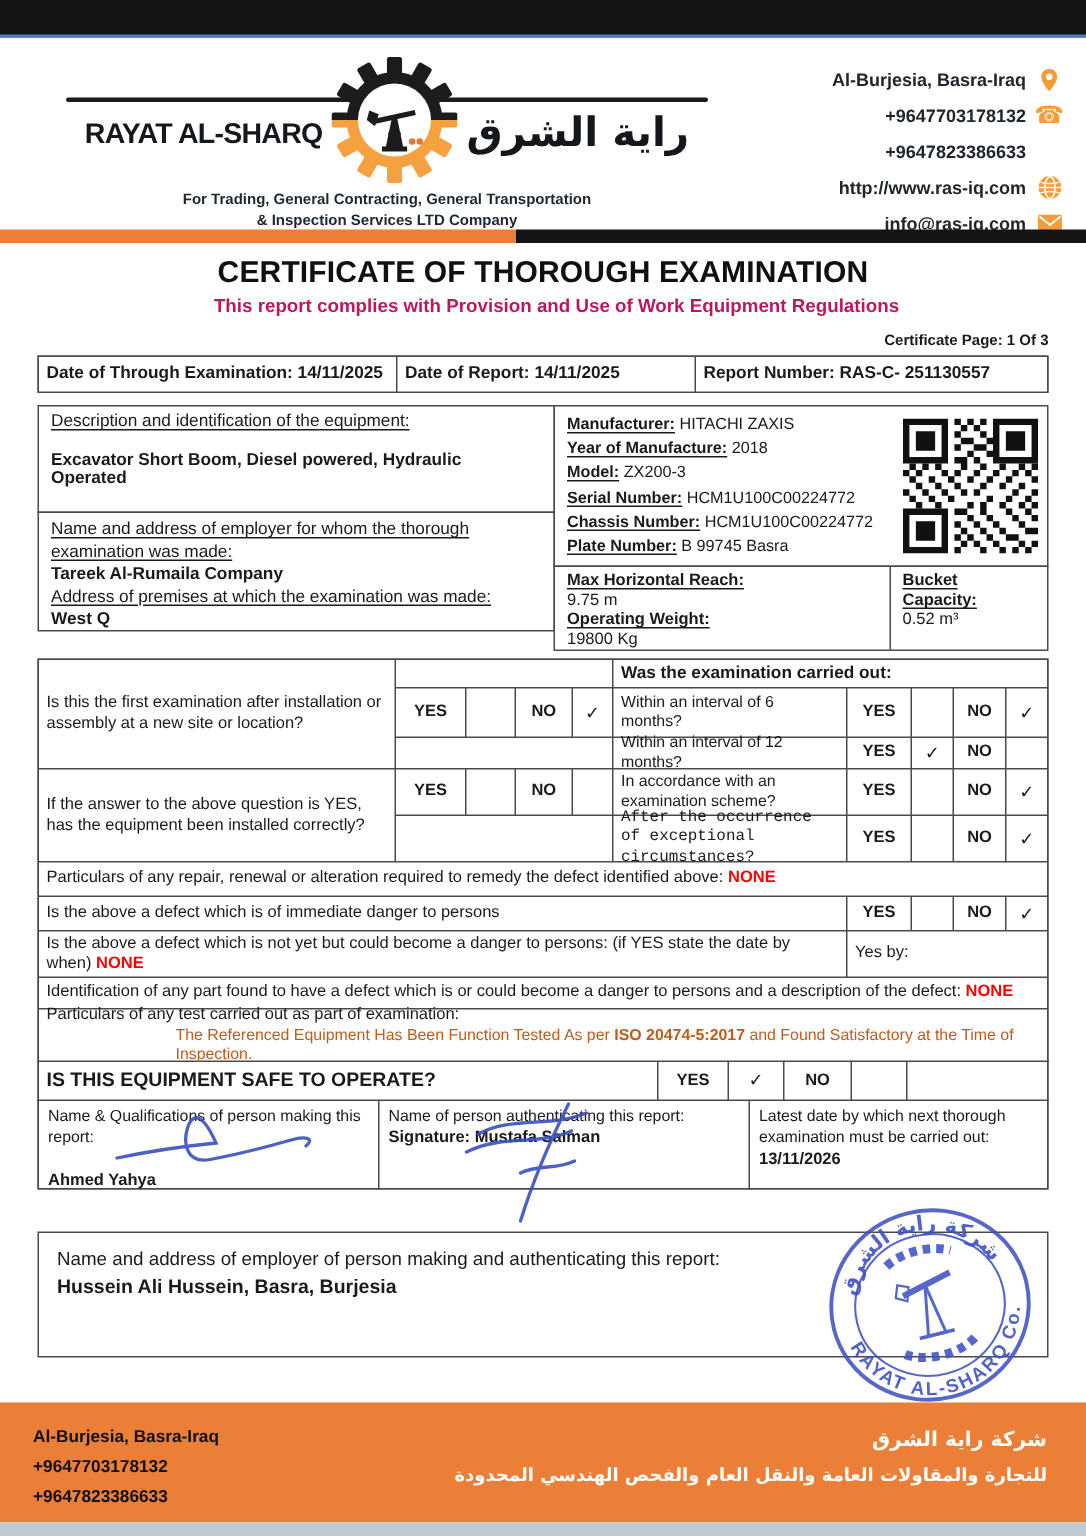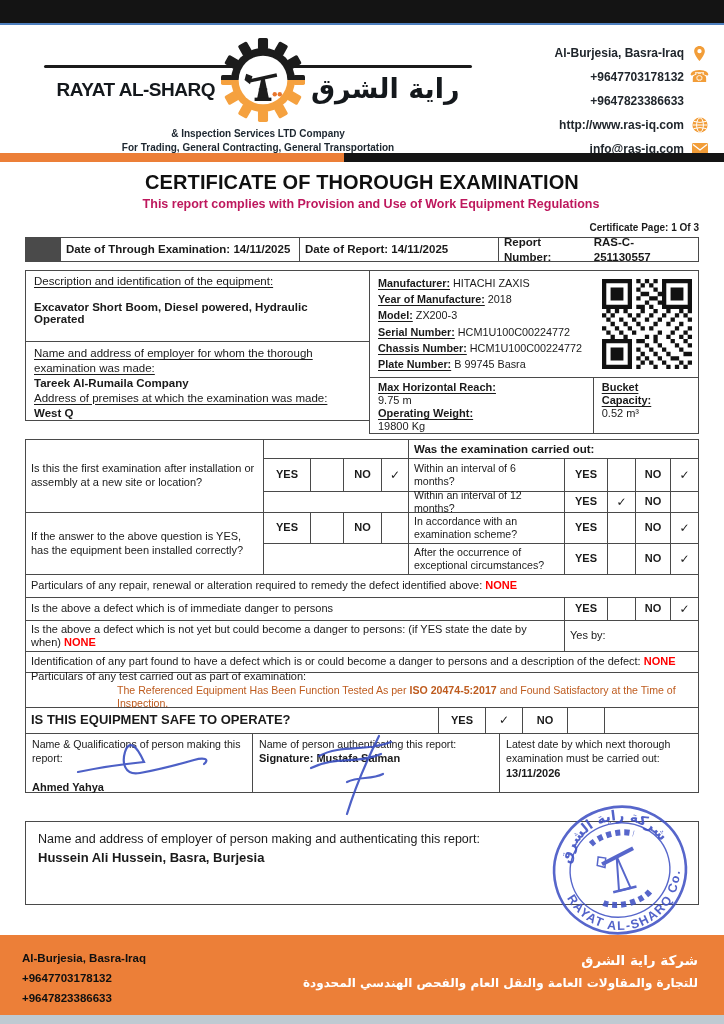--- a/index.html
+++ b/index.html
@@ -41,21 +41,21 @@
   
   .tbl { display:grid; gap:1px; background:#4a4a4a; border:1px solid #4a4a4a; }
   .tbl > div { background:#fff; }
   .c { display:flex; align-items:center; padding:1px 5px; font-size:11px; line-height:1.25; }
   .cc { justify-content:center; text-align:center; padding:1px 2px; }
   .b { font-weight:700; }
   .red { color:#FF0000; font-weight:700; }
   .chk { font-family:"DejaVu Sans", sans-serif; font-size:12px; }
   .u { text-decoration:underline; text-underline-offset:2px; }
 
-  .dates { grid-template-columns:238px 198px 1fr; grid-template-rows:23px; margin-top:4px;padding-left:35px; }
+  .dates { grid-template-columns:238px 198px 1fr; grid-template-rows:23px; margin-top:4px; }
   .dates .c { font-size:11.5px; font-weight:600; }
 
   
   .equip { display:flex; margin-top:8px; }
   .ebox { border:1px solid #4a4a4a; padding:4px 8px; font-size:11.5px; }
   .eq-left { width:345px; }
   .eq-right { flex:1; margin-left:-1px; }
   .boxA { height:72px; }
   .boxB { height:80px; margin-top:-1px; line-height:1.3; }
   .boxC { height:108px; display:flex; padding:4px 4px 4px 8px; }
@@ -160,22 +160,22 @@
               <path d="M30 42.5 L37.5 45.5 L34.5 55 L28 50 Z"></path>
               <rect x="40" y="71" width="20" height="4"></rect>
             </g>
             <circle cx="64" cy="67" r="2.6" fill="#E8762C"></circle>
             <circle cx="70" cy="67" r="2.6" fill="#E8762C"></circle>
           </svg>
         </div>
         <div class="logo-ar" dir="rtl">راية الشرق</div>
       </div>
       <div class="tagline">
+        <div>For Trading, General Contracting, General Transportation</div>
         <div>&amp; Inspection Services LTD Company</div>
-        <div>For Trading, General Contracting, General Transportation</div>
       </div>
     </div>
 
     <div class="contacts">
       <div class="contact-row">
         <span class="contact-text">Al-Burjesia, Basra-Iraq</span>
         <span class="contact-icon">
           <svg width="15" height="17" viewBox="0 0 16 17">
               <path fill="#F29D38" fill-rule="evenodd" d="M8 0.5 C4.6 0.5 2.3 3 2.3 6 C2.3 10 8 16.5 8 16.5 C8 16.5 13.7 10 13.7 6 C13.7 3 11.4 0.5 8 0.5 Z M8 8.3 A2.3 2.3 0 1 1 8 3.7 A2.3 2.3 0 0 1 8 8.3 Z"></path>
             </svg>
@@ -326,21 +326,21 @@
       <div style="grid-area:4/3/5/4;"></div>
       <div class="c cc b" style="grid-area:4/4/5/5;">NO</div>
       <div style="grid-area:4/5/5/6;"></div>
       <div class="c xq2" style="grid-area:4/6/5/7;">In accordance with an examination scheme?</div>
       <div class="c cc b" style="grid-area:4/7/5/8;">YES</div>
       <div class="c cc chk" style="grid-area:4/8/5/9;"></div>
       <div class="c cc b" style="grid-area:4/9/5/10;">NO</div>
       <div class="c cc chk" style="grid-area:4/10/5/11;">✓</div>
 
       <div style="grid-area:5/2/6/6;"></div>
-      <div class="c xq2" style="grid-area:5/6/6/7;">After the occurrence of exceptional circumstances?</div>
+      <div class="c xq2" style="grid-area:5/6/6/7;font-family:Liberation Mono, monospace;">After the occurrence of exceptional circumstances?</div>
       <div class="c cc b" style="grid-area:5/7/6/8;">YES</div>
       <div class="c cc chk" style="grid-area:5/8/6/9;"></div>
       <div class="c cc b" style="grid-area:5/9/6/10;">NO</div>
       <div class="c cc chk" style="grid-area:5/10/6/11;">✓</div>
 
       <div class="c full-note" style="grid-area:6/1/7/11;">
         <span>Particulars of any repair, renewal or alteration required to remedy the defect identified above:</span>&nbsp;<span class="red">NONE</span>
       </div>
 
       <div class="c" style="grid-area:7/1/8/7;">Is the above a defect which is of immediate danger to persons</div>

